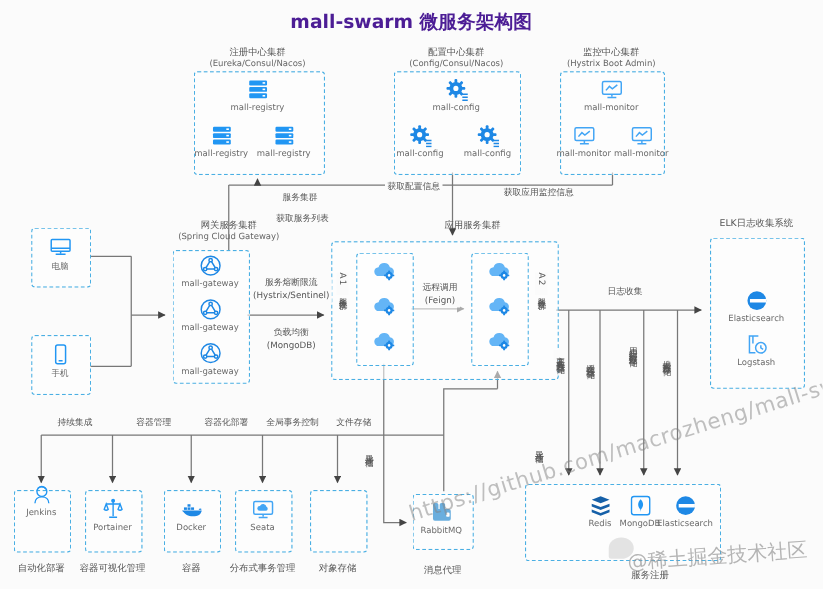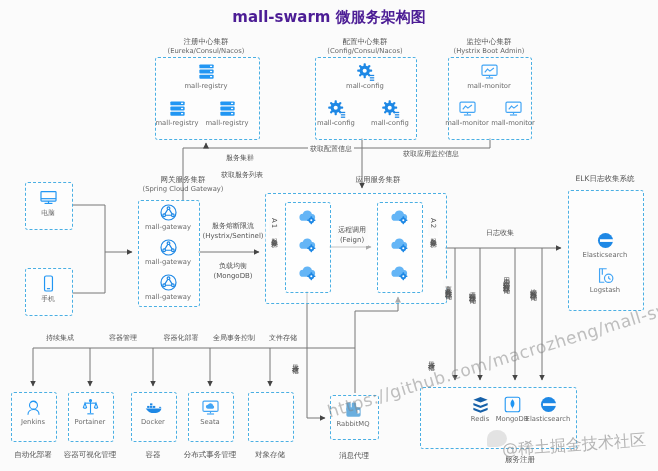--- a/index.html
+++ b/index.html
@@ -450,21 +450,21 @@
   <div class="elab" style="left:234px;top:334px">全局事务控制</div>
   <div class="elab" style="left:283px;top:334px">文件存储</div>
   <div class="vlab" style="left:290px;top:358px">异步通信</div>
   <div class="vlab" style="left:426px;top:355px">异步通信</div>
   <div class="vlab" style="left:443px;top:280px">主要业务数据存储</div>
   <div class="vlab" style="left:467px;top:286px">缓存数据存储</div>
   <div class="vlab" style="left:501px;top:272px">用户行为分析数据存储</div>
   <div class="vlab" style="left:528px;top:283px">搜索数据存储</div>
 
   <div class="dbox" style="left:11px;top:392px;width:44px;height:48px"></div>
-  <div class="node" style="left:3px;top:398px">
+  <div class="node" style="left:3px;top:386px">
     <span class="ic">
         <svg viewBox="0 0 24 24" fill="none" stroke="#2196f3" stroke-width="1.4">
           <circle cx="12" cy="9" r="5"></circle>
           <path d="M5 21 c0-4 3-6.5 7-6.5 s7 2.5 7 6.5"></path>
           <path d="M8 6 c1.5-2.2 6.5-2.2 8 .7"></path>
         </svg>
       </span>
     <span class="lbl">Jenkins</span>
   </div>
   <div class="cap" style="left:33px;top:450px">自动化部署</div>

